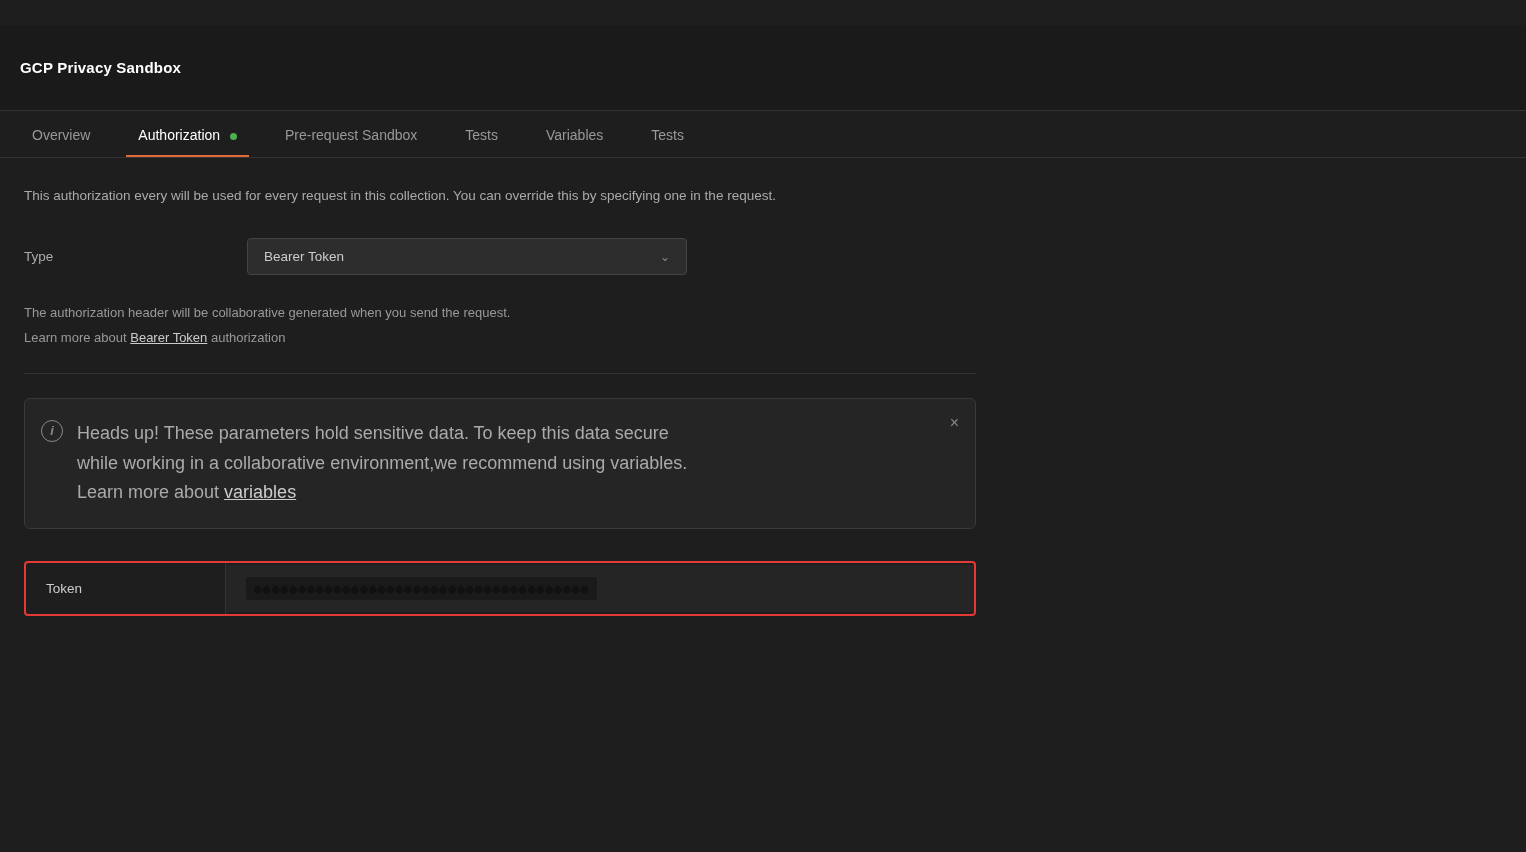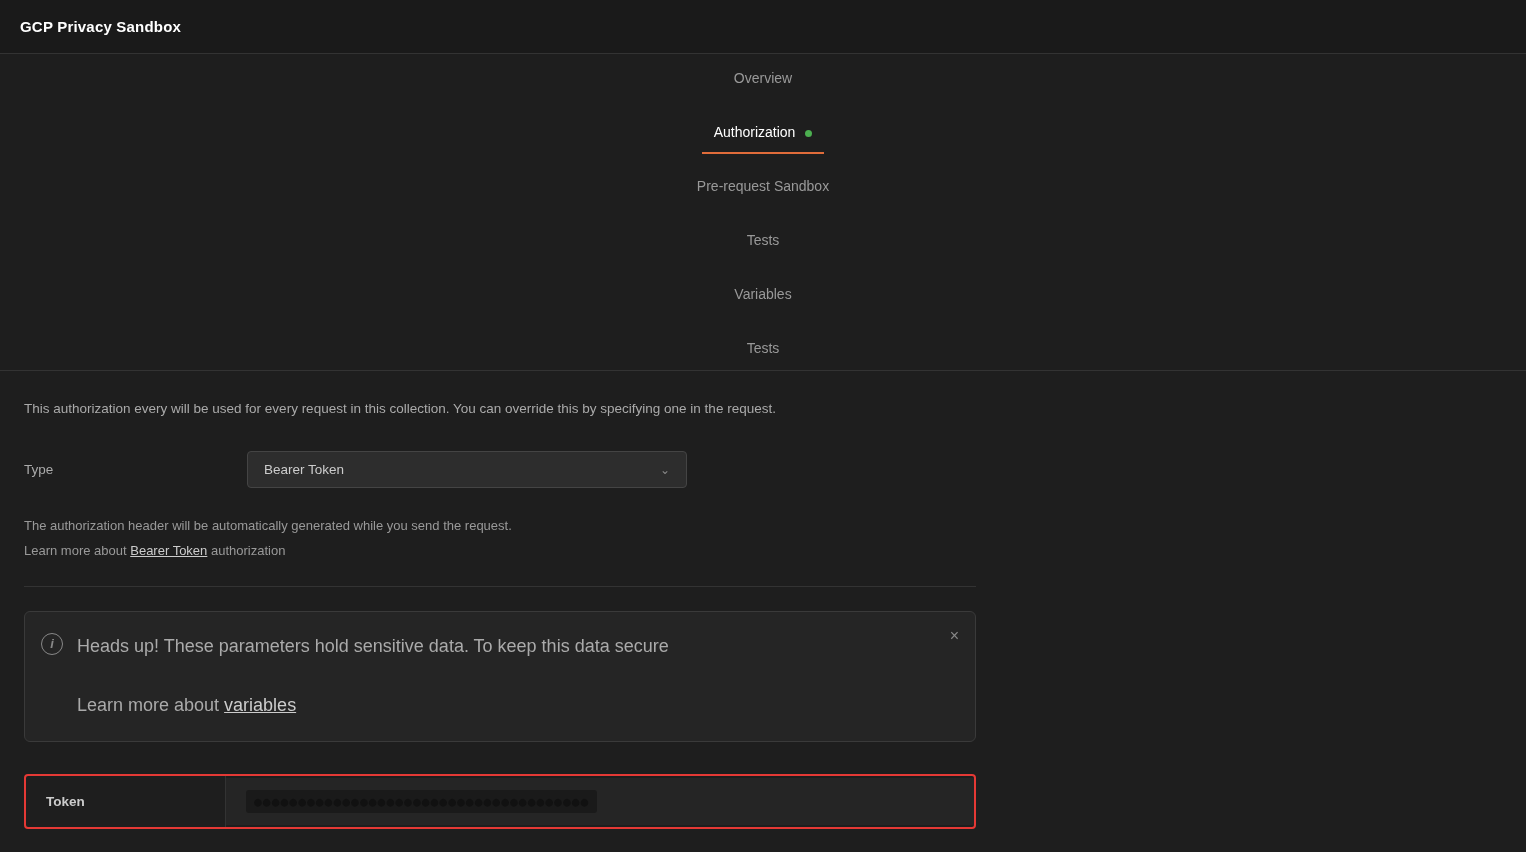--- a/index.html
+++ b/index.html
@@ -13,39 +13,39 @@
       color: #cccccc;
       font-family: -apple-system, BlinkMacSystemFont, 'Segoe UI', sans-serif;
       font-size: 14px;
       width: 1526px;
       min-height: 852px;
       overflow: hidden;
     }
 
     .title-bar {
       background-color: #1a1a1a;
-      padding: 18px 20px;
+      padding: 34px 20px;
       border-bottom: 1px solid #333;
+      margin-top: 25px;
     }
 
     .title-bar h1 {
       color: #ffffff;
       font-size: 15px;
       font-weight: 600;
       letter-spacing: 0.2px;
     }
 
     .tabs-bar {
       display: flex;
-      align-items: center;
+      align-items: flex-end;
       padding: 0 20px;
       border-bottom: 1px solid #333;
       background-color: #1e1e1e;
-      gap: 8px;
-      flex-direction: column;
+      gap: 24px;
     }
 
     .tab-item {
       padding: 16px 12px 14px;
       cursor: pointer;
       color: #999;
       font-size: 14px;
       position: relative;
       white-space: nowrap;
     }
@@ -195,21 +195,20 @@
     }
 
     .token-row {
       display: flex;
       align-items: center;
       border: 2px solid #e53935;
       border-radius: 4px;
       max-width: 960px;
       background-color: #1e1e1e;
       overflow: hidden;
-      font-weight: bold;
     }
 
     .token-label {
       padding: 18px 20px;
       color: #cccccc;
       font-size: 13.5px;
       min-width: 200px;
       flex-shrink: 0;
       border-right: 1px solid #333;
     }
@@ -272,35 +271,35 @@
 
   <div class="form-row">
     <span class="form-label">Type</span>
     <div class="type-dropdown">
       <span>Bearer Token</span>
       <span class="chevron-down">⌄</span>
     </div>
   </div>
 
   <div>
-    <p class="auth-info-text">The authorization header will be automatically generated while you send the request.</p>
+    <p class="auth-info-text">The authorization header will be collaborative generated when you send the request.</p>
     <p class="auth-info-text">
       <span>Learn more about </span><a>Bearer Token</a><span> authorization</span>
     </p>
   </div>
 
   <hr class="divider">
 
   <div class="info-banner">
     <div class="info-icon">
       <span>i</span>
     </div>
     <div class="info-banner-text">
       <span>Heads up! These parameters hold sensitive data. To keep this data secure</span><br>
-      <br>
+      <span>while working in a collaborative environment,we recommend using variables.</span><br>
       <span>Learn more about </span><a>variables</a>
     </div>
     <button class="close-btn">×</button>
   </div>
 
   <div class="token-row">
     <div class="token-label">Token</div>
     <div class="token-value">
       <span class="token-masked">●●●●●●●●●●●●●●●●●●●●●●●●●●●●●●●●●●●●●●</span>
     </div>

